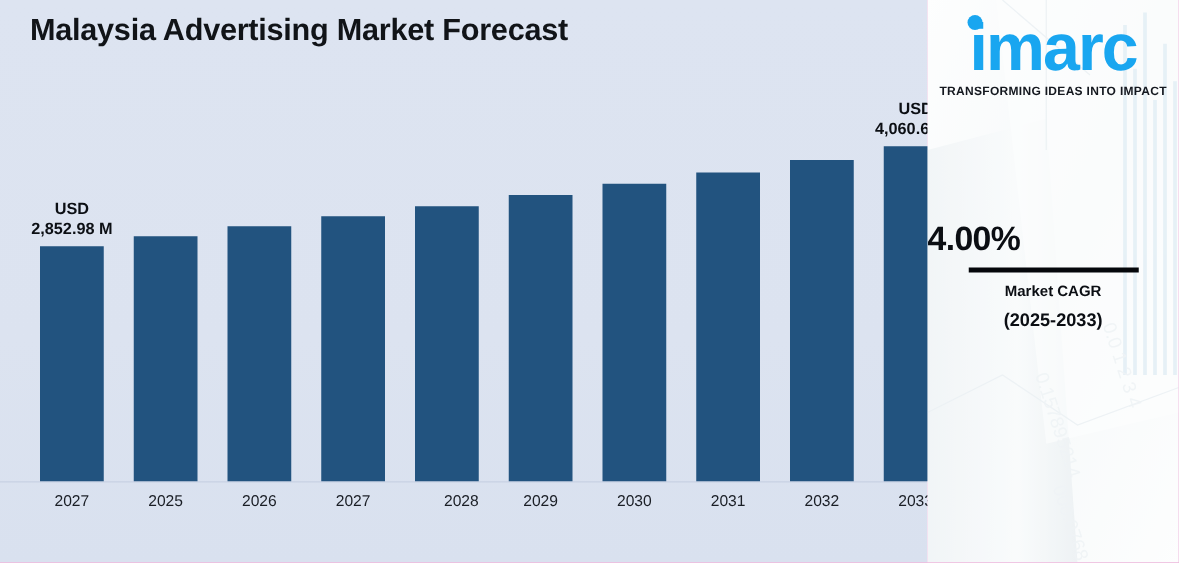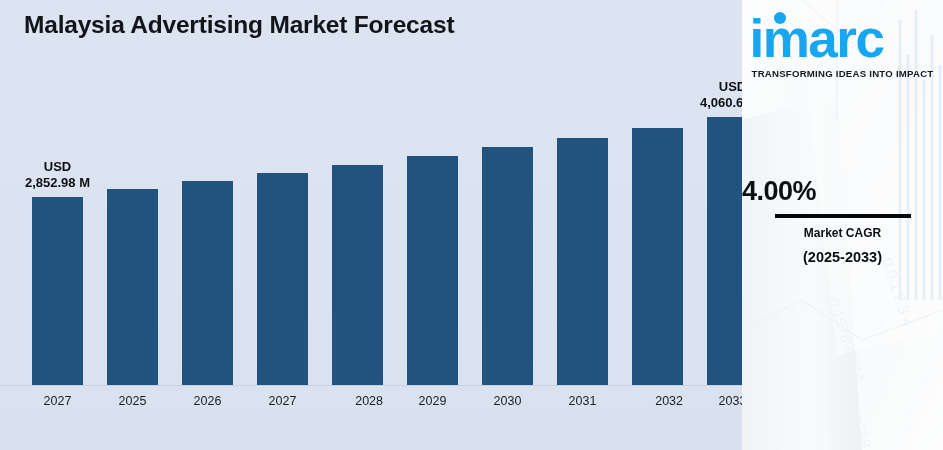--- a/index.html
+++ b/index.html
@@ -129,21 +129,21 @@
   .logo-text {
     position: absolute;
     left: 0;
     top: 0;
     width: 186px;
     font-size: 53px;
     font-weight: bold;
     color: #19a6f0;
     letter-spacing: -1.5px;
     line-height: 62px;
-    text-align: left;
+    text-align: center;
   }
   .logo-dot {
     position: absolute;
     left: 24px;
     top: 4px;
     width: 12px;
     height: 12px;
     border-radius: 50%;
     background: #19a6f0;
   }
@@ -232,21 +232,21 @@
         <div class="xlabel" style="left: 257px;">2027</div>
         <div class="bar" style="left: 332px; height: 219.983px; background: rgb(34, 83, 127);"></div>
         <div class="xlabel" style="left: 332px; text-align: right;">2028</div>
         <div class="bar" style="left: 407px; height: 228.708px; background: rgb(34, 83, 127);"></div>
         <div class="xlabel" style="left: 407px;">2029</div>
         <div class="bar" style="left: 482px; height: 237.78px; background: rgb(34, 83, 127);"></div>
         <div class="xlabel" style="left: 482px;">2030</div>
         <div class="bar" style="left: 557px; height: 247.213px; background: rgb(34, 83, 127);"></div>
         <div class="xlabel" style="left: 557px;">2031</div>
         <div class="bar" style="left: 632px; height: 257.022px; background: rgb(34, 83, 127);"></div>
-        <div class="xlabel" style="left: 632px; text-align: right;">2032</div>
+        <div class="xlabel" style="left: 632px;">2032</div>
         <div class="bar" style="left: 707px; height: 268px; background: rgb(34, 83, 127);"></div>
         <div class="xlabel" style="left: 707px;">2033</div>
       </div>
 
     <div class="value-label" id="label-first" style="left: -7.5px; top: 158.707px;">
       <span>USD</span>
       <span>2,852.98 M</span>
     </div>
 
     <div class="value-label" id="label-last" style="left: 667.5px; top: 79px;">

